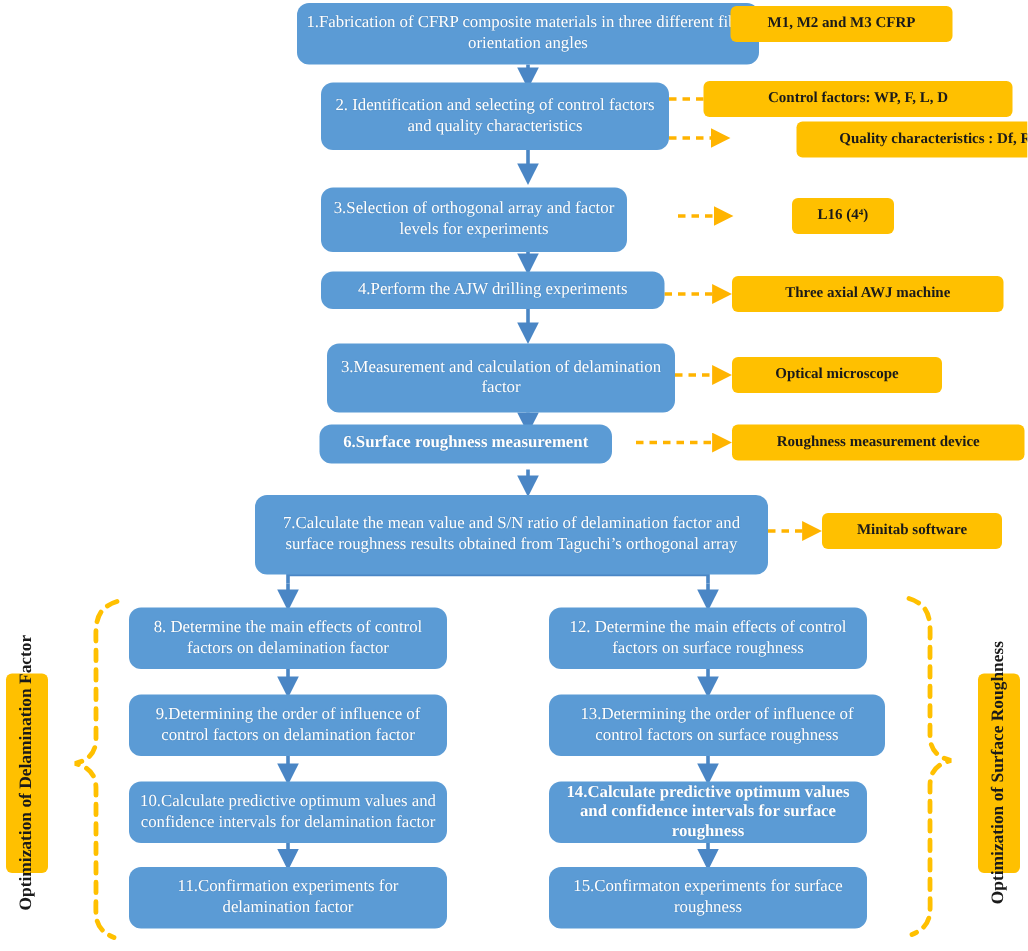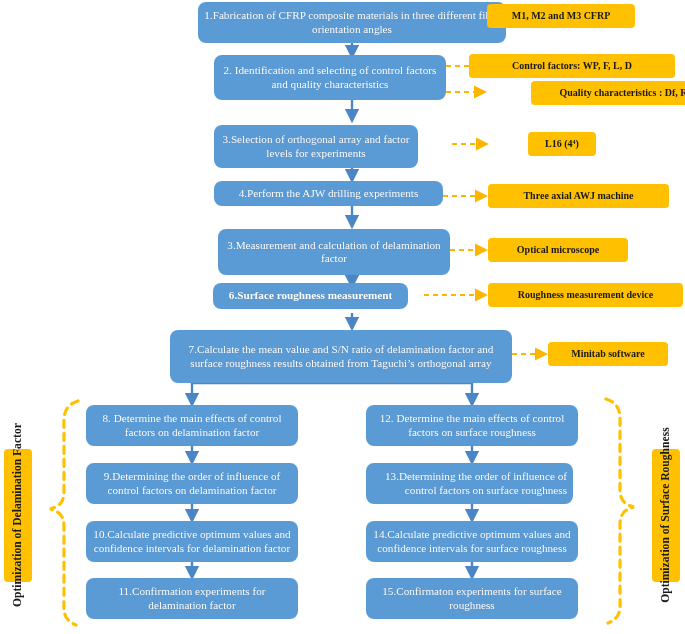--- a/index.html
+++ b/index.html
@@ -166,25 +166,25 @@
   </div>
 
   <div class="node blue" style="left:86px; top:578px; width:212px; height:41px;">
     <span>11.Confirmation experiments for delamination factor</span>
   </div>
 
   <div class="node blue" style="left:366px; top:405px; width:212px; height:41px;">
     <span>12. Determine the main effects of control factors on surface roughness</span>
   </div>
 
-  <div class="node blue" style="left:366px; top:463px; width:207px; height:41px;text-align:right;">
+  <div class="node blue" style="left:366px; top:463px; width:224px; height:41px;">
     <span>13.Determining the order of influence of control factors on surface roughness</span>
   </div>
 
-  <div class="node blue" style="left:366px; top:521px; width:212px; height:41px;">
+  <div class="node blue" style="left:366px; top:521px; width:212px; height:41px;font-weight:bold;">
     <span>14.Calculate predictive optimum values and confidence intervals for surface roughness</span>
   </div>
 
   <div class="node blue" style="left:366px; top:578px; width:212px; height:41px;">
     <span>15.Confirmaton experiments for surface roughness</span>
   </div>
 
   <div class="node orange" style="left:487px; top:4px; width:148px; height:24px;">
     <span class="nowrap">M1, M2 and M3 CFRP</span>
   </div>

